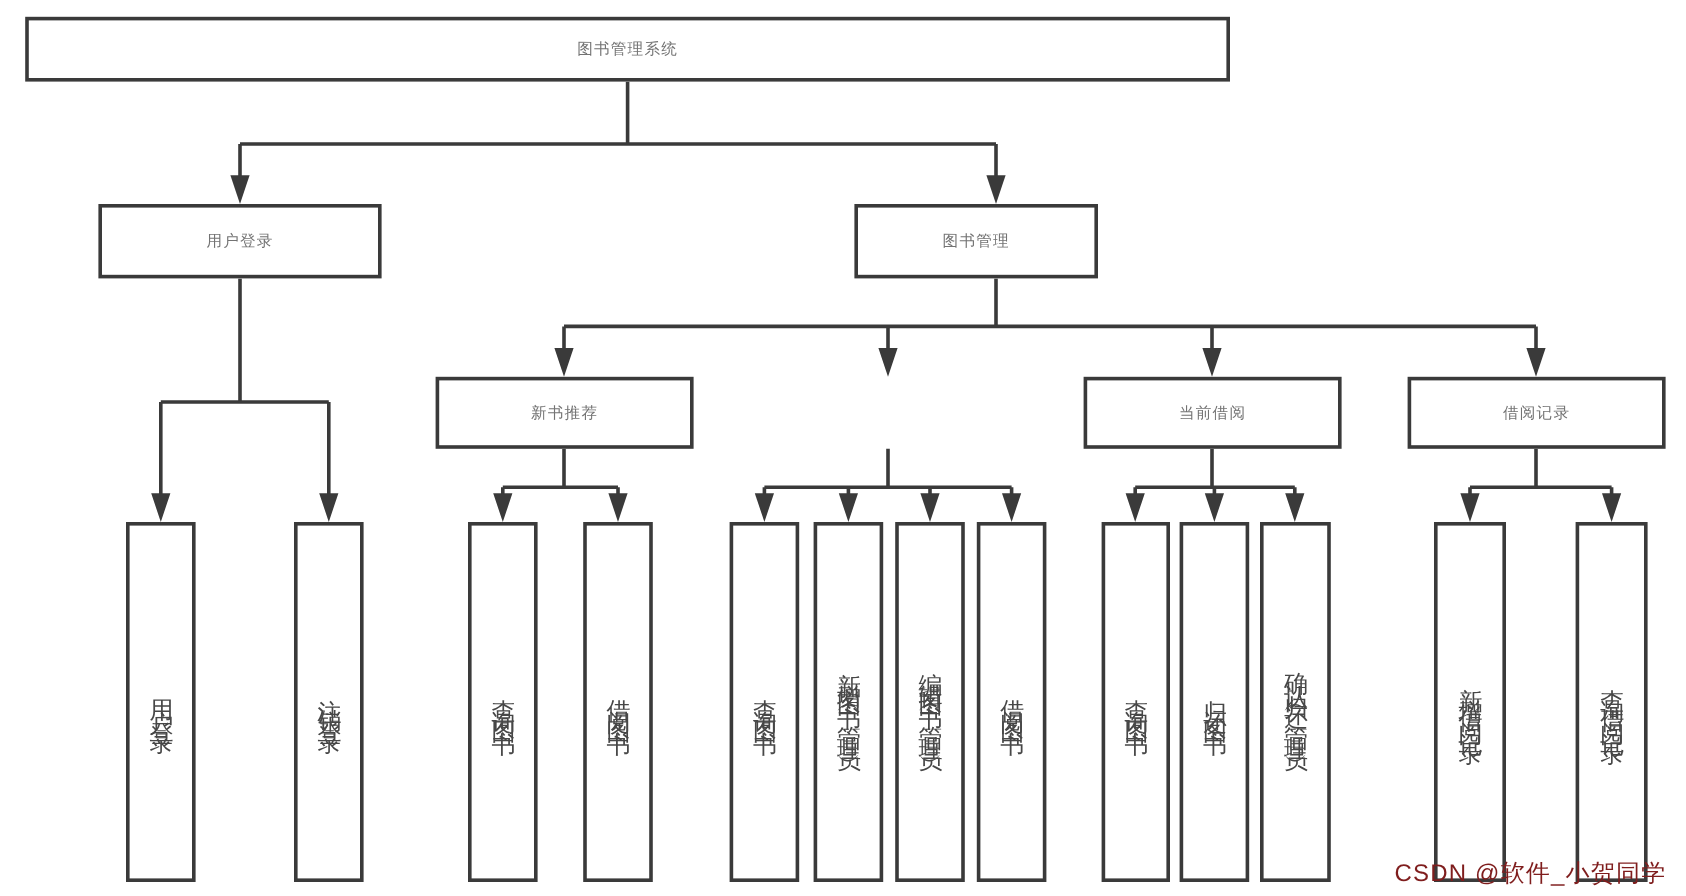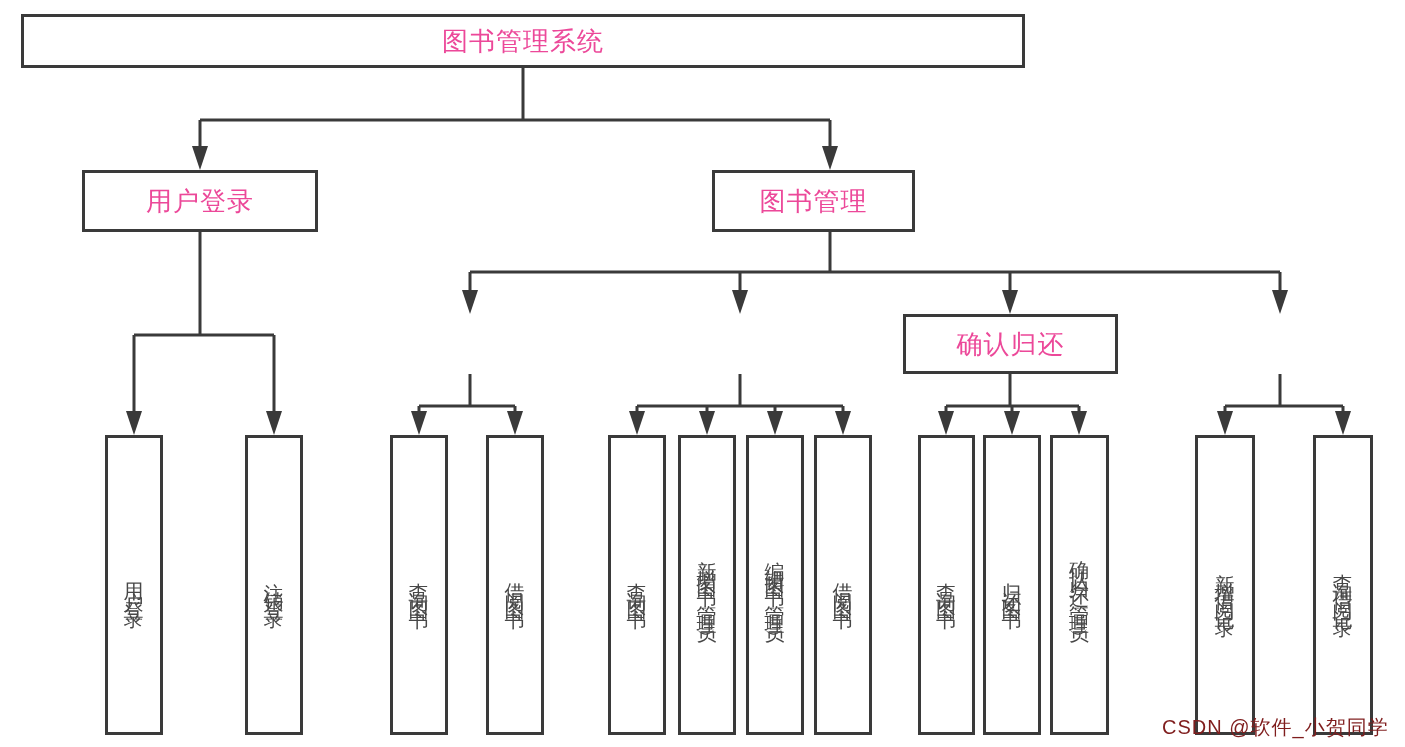--- a/index.html
+++ b/index.html
@@ -25,22 +25,22 @@
     position: absolute;
     box-sizing: border-box;
     background: #ffffff;
     border: 3px solid #3a3a3a;
     display: flex;
     align-items: center;
     justify-content: center;
     z-index: 2;
   }
   .box.h span {
-    font-size: 26px;
-    color: #ec4899;
+    font-size: 13px;
+    color: #737373;
     letter-spacing: 1px;
     white-space: nowrap;
   }
   .box.v {
     top: 435px;
     height: 300px;
   }
   .box.v span {
     writing-mode: vertical-rl;
     text-orientation: upright;
@@ -109,22 +109,28 @@
     <span>图书管理系统</span>
   </div>
 
   <div class="box h" style="left:82px;top:170px;width:236px;height:62px">
     <span>用户登录</span>
   </div>
   <div class="box h" style="left:712px;top:170px;width:203px;height:62px">
     <span>图书管理</span>
   </div>
 
+  <div class="box h" style="left:363px;top:314px;width:215px;height:60px">
+    <span>新书推荐</span>
+  </div>
   <div class="box h" style="left:903px;top:314px;width:215px;height:60px">
-    <span>确认归还</span>
+    <span>当前借阅</span>
+  </div>
+  <div class="box h" style="left:1173px;top:314px;width:215px;height:60px">
+    <span>借阅记录</span>
   </div>
 
   <div class="box v" style="left:105px;width:58px">
     <span>用户登录</span>
   </div>
   <div class="box v" style="left:245px;width:58px">
     <span>注销登录</span>
   </div>
 
   <div class="box v" style="left:390px;width:58px">

